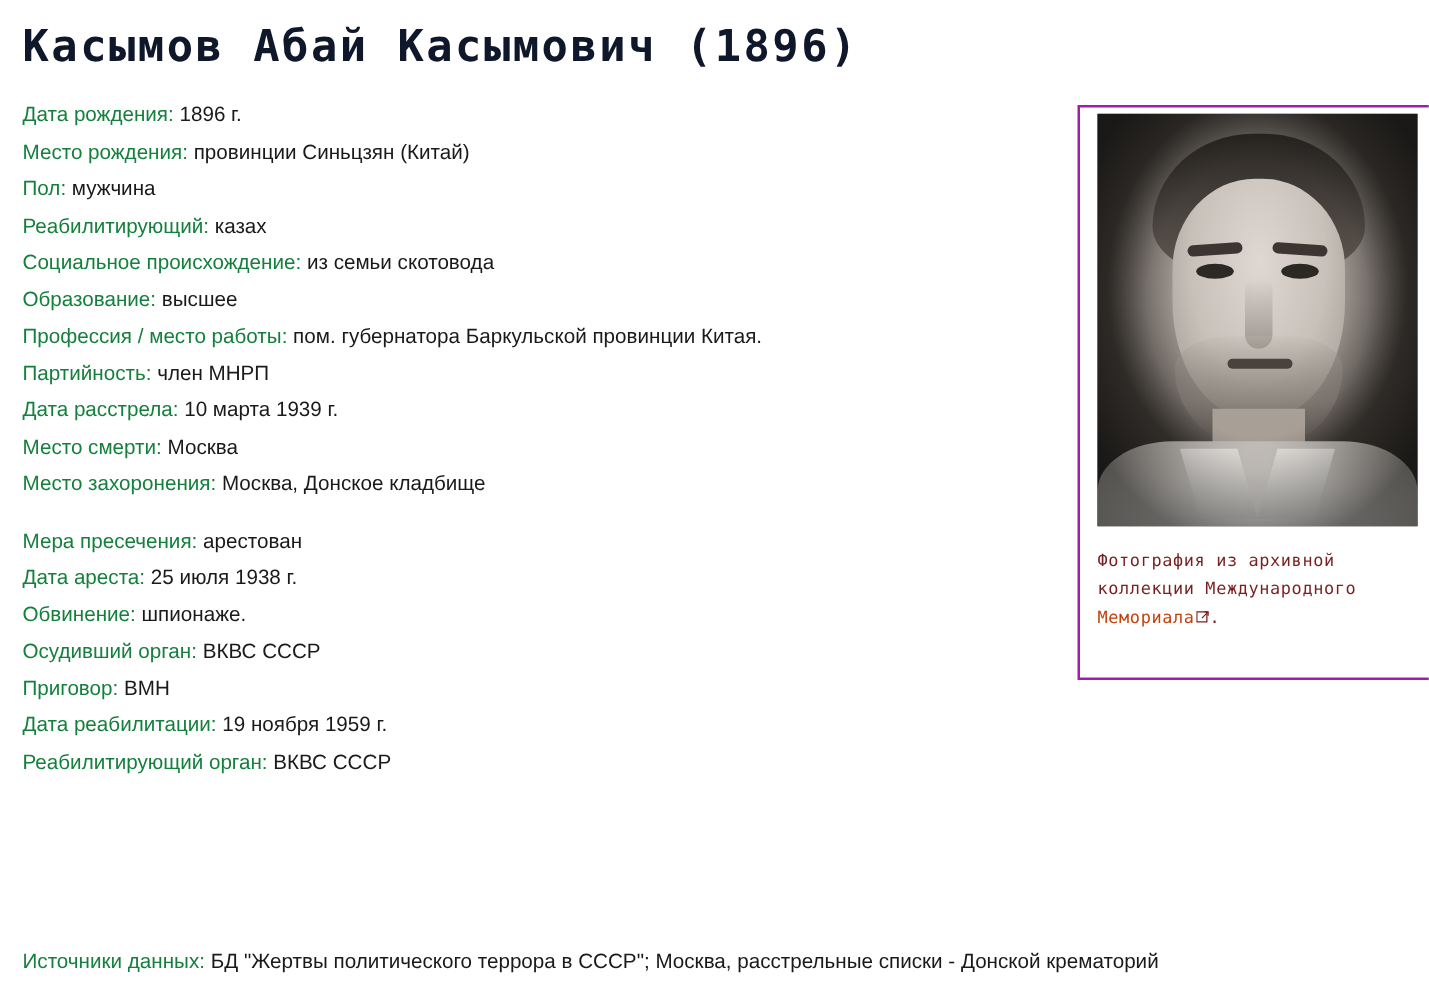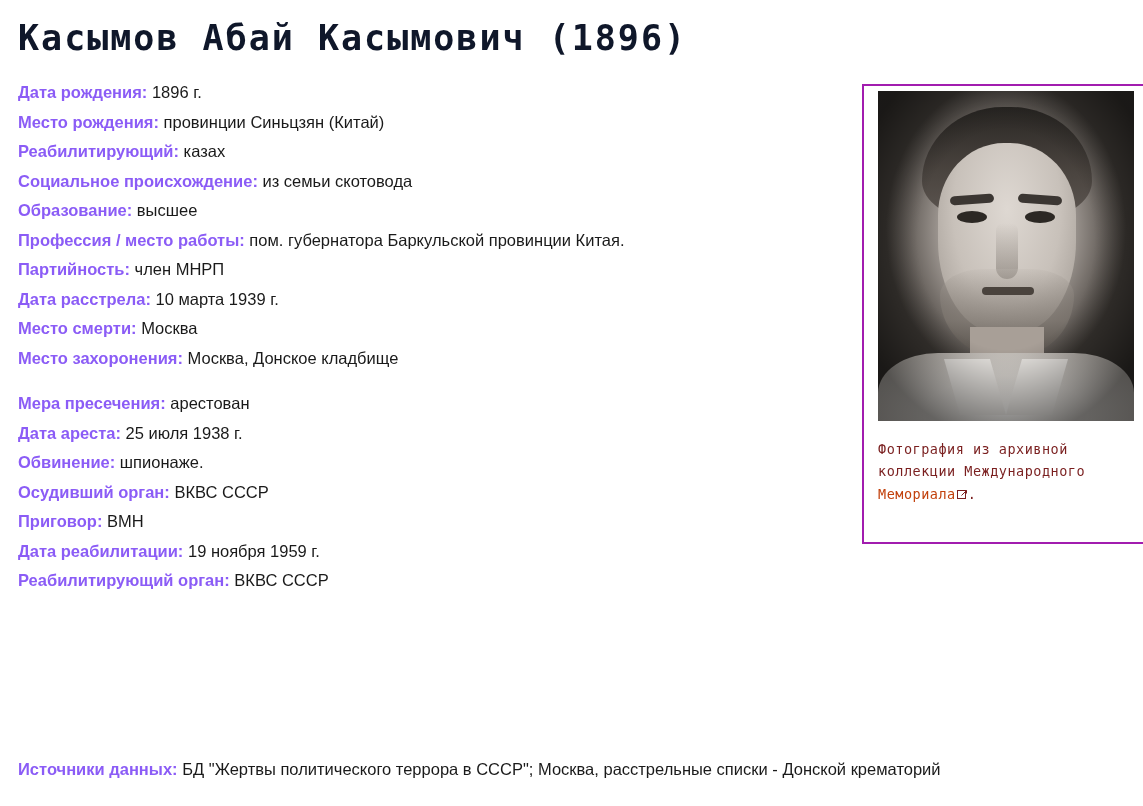--- a/index.html
+++ b/index.html
@@ -37,22 +37,22 @@
     top: 84px;
     width: 810px;
   }
   .field-row {
     font-size: 16.5px;
     line-height: 1.0;
     margin-bottom: 13px;
     color: #1a1a1a;
   }
   .field-label {
-    font-weight: bold;
-    color: #8b5cf6;
+    font-weight: normal;
+    color: #15803d;
   }
   .field-value {
     font-weight: normal;
   }
   .group-gap {
     height: 16px;
   }
   .sources {
     position: absolute;
     left: 18px;
@@ -180,20 +180,24 @@
   <div class="content">
 
     <div>
       <div class="field-row">
         <span class="field-label">Дата рождения:</span>
         <span class="field-value">1896 г.</span>
       </div>
       <div class="field-row">
         <span class="field-label">Место рождения:</span>
         <span class="field-value">провинции Синьцзян (Китай)</span>
+      </div>
+      <div class="field-row">
+        <span class="field-label">Пол:</span>
+        <span class="field-value">мужчина</span>
       </div>
       <div class="field-row">
         <span class="field-label">Реабилитирующий:</span>
         <span class="field-value">казах</span>
       </div>
       <div class="field-row">
         <span class="field-label">Социальное происхождение:</span>
         <span class="field-value">из семьи скотовода</span>
       </div>
       <div class="field-row">

